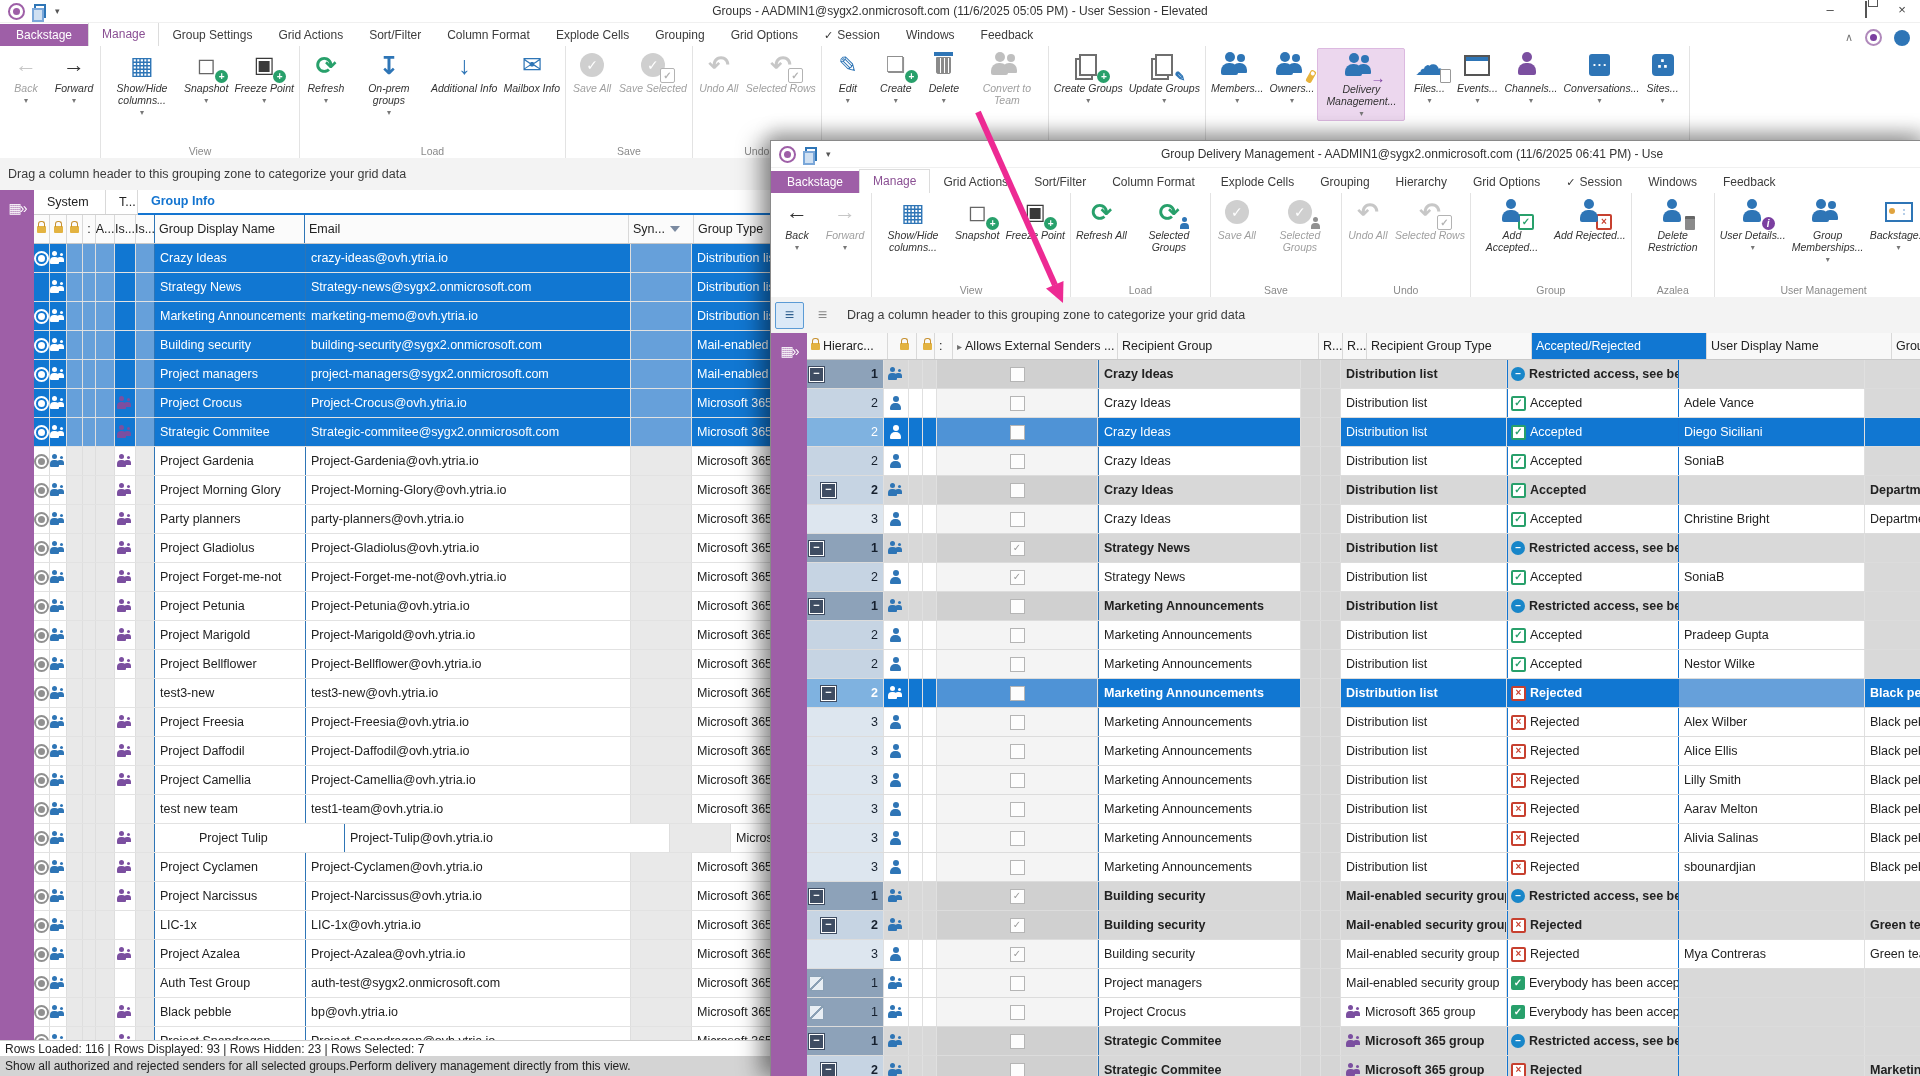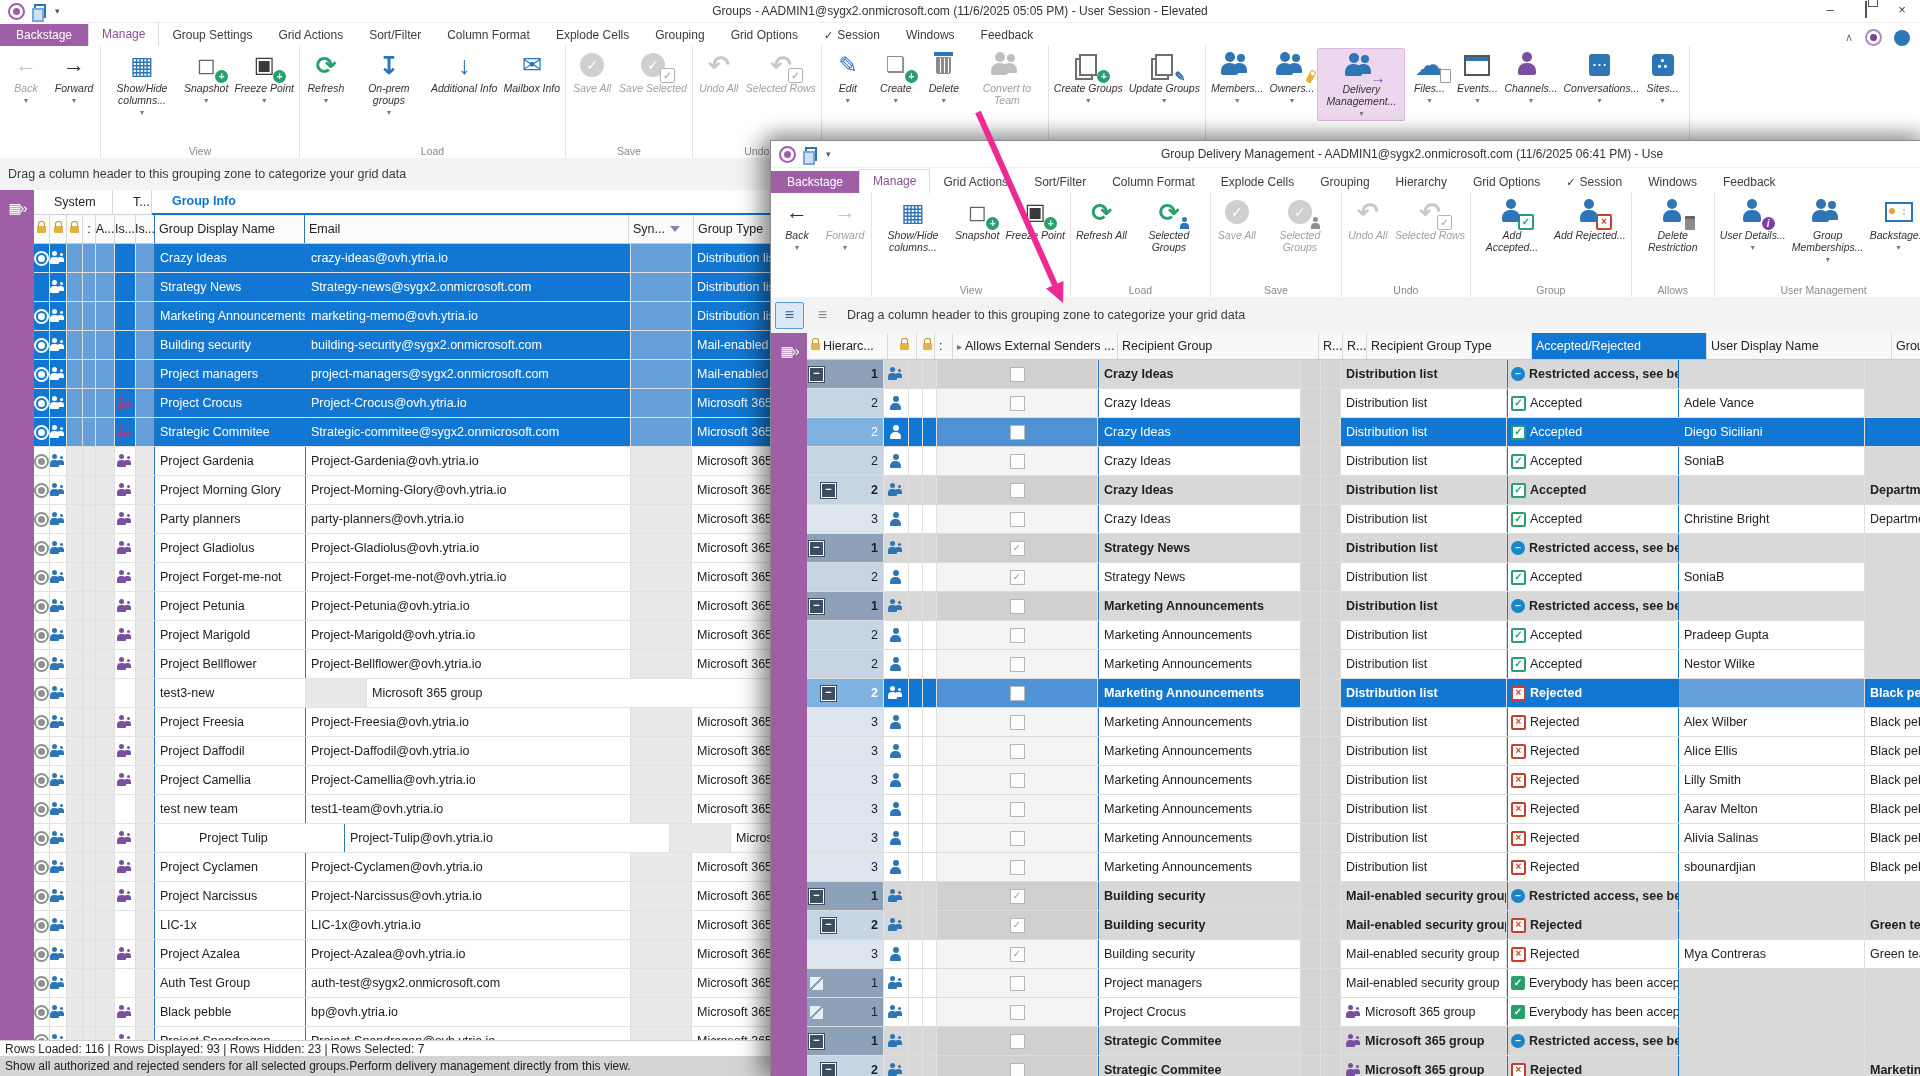--- a/index.html
+++ b/index.html
@@ -132,21 +132,21 @@
   .st-everybody{background:#28a06b;border-radius:2px;color:#fff;}.st-everybody::before{content:"✓";line-height:14px;}
   .st-rejected{background:#fff;border:2px solid #c7402f;width:11px;height:11px;border-radius:2px;color:#c7402f;line-height:10px;}.st-rejected::before{content:"×";}
   .xm{width:13px;height:13px;flex:none;background:#3f4d63;border:1px solid #fff;outline:1px solid #3f4d63;color:#fff;
     font:bold 11px/11px "Liberation Sans",sans-serif;text-align:center;margin-left:2px;}
   .xm::before{content:"−";}
   .xm.i2{margin-left:14px;}
   .xs{width:13px;height:13px;flex:none;border:1px solid #8aa0b5;margin-left:2px;background:#e8eef4;
     background-image:linear-gradient(135deg,transparent 44%,#8aa0b5 44%,#8aa0b5 56%,transparent 56%);}
   
   .g1band{display:flex;height:24px;border-bottom:1px solid #d0d0d0;background:#fff;font-size:12.5px;align-items:center;}
-  .g1band .bcell{height:100%;display:flex;align-items:center;padding-left:20px;border-right:1px solid #d9d9d9;white-space:nowrap;overflow:hidden;}
+  .g1band .bcell{height:100%;display:flex;align-items:center;padding-left:13px;border-right:1px solid #d9d9d9;white-space:nowrap;overflow:hidden;}
   .bcell.ginfo{color:#1374d0;font-weight:bold;border-bottom:2px solid #1374d0;}
   .g1head{display:flex;height:28px;border-bottom:1px solid #c9c9c9;background:#fbfbfb;font-size:12.5px;align-items:center;color:#222;}
   .g1head .hcell1{height:100%;display:flex;align-items:center;padding-left:4px;border-right:1px solid #d9d9d9;white-space:nowrap;overflow:hidden;}
   .g1rows{overflow:hidden;}
   .g1row{display:flex;height:28px;border-bottom:1px solid #e2e2e2;background:#fff;font-size:12.5px;align-items:stretch;}
   .gc{display:flex;align-items:center;border-right:1px solid #dedede;overflow:hidden;white-space:nowrap;flex:none;}
   .gc.txt{padding-left:5px;}
   .gc.mid{background:#e9e9e9;}
   .gc.syn{background:#e9e9e9;}
   .blb{border-left:1px solid #2e75b6;margin-left:-1px;}
@@ -838,20 +838,23 @@
             <span class="sppl"></span>
           </div>
           <div class="gc mid" style="width: 15px; justify-content: center;"></div>
           <div class="gc mid" style="width: 12px; justify-content: center;"></div>
           <div class="gc mid" style="width: 18px; justify-content: center;"></div>
           <div class="gc" style="width: 20px; justify-content: center;"></div>
           <div class="gc mid" style="width: 18px; justify-content: center;"></div>
           <div class="gc txt blb" style="width: 145px;">
             <span>test3-new</span>
           </div>
+          <div class="gc txt blb" style="width: 319px;">
+            <span>test3-new@ovh.ytria.io</span>
+          </div>
           <div class="gc syn" style="width: 60px;"></div>
           <div class="gc txt" style="flex: 1 1 0%;">
             <span>Microsoft 365 group</span>
           </div>
         </div>
         <div class="g1row">
           <div class="gc" style="width: 15px; justify-content: center;">
             <span class="cir"></span>
           </div>
           <div class="gc" style="width: 16px; justify-content: center;">
@@ -1278,21 +1281,21 @@
       </div>
       <div class="rgrp">
         <div class="rrow">
           <div class="rbtn">
             <div class="bigic gper" data-ic="person">
               <span class="bdg bdg-trash"></span>
             </div>
             <div class="blab">Delete Restriction</div>
           </div>
         </div>
-        <div class="rglab">Allows</div>
+        <div class="rglab">Azalea</div>
       </div>
       <div class="rgrp">
         <div class="rrow">
           <div class="rbtn">
             <div class="bigic gper" data-ic="person">
               <span class="bdg bdg-info"></span>
             </div>
             <div class="blab">User Details...</div>
             <div class="bcaret">▾</div>
           </div>

